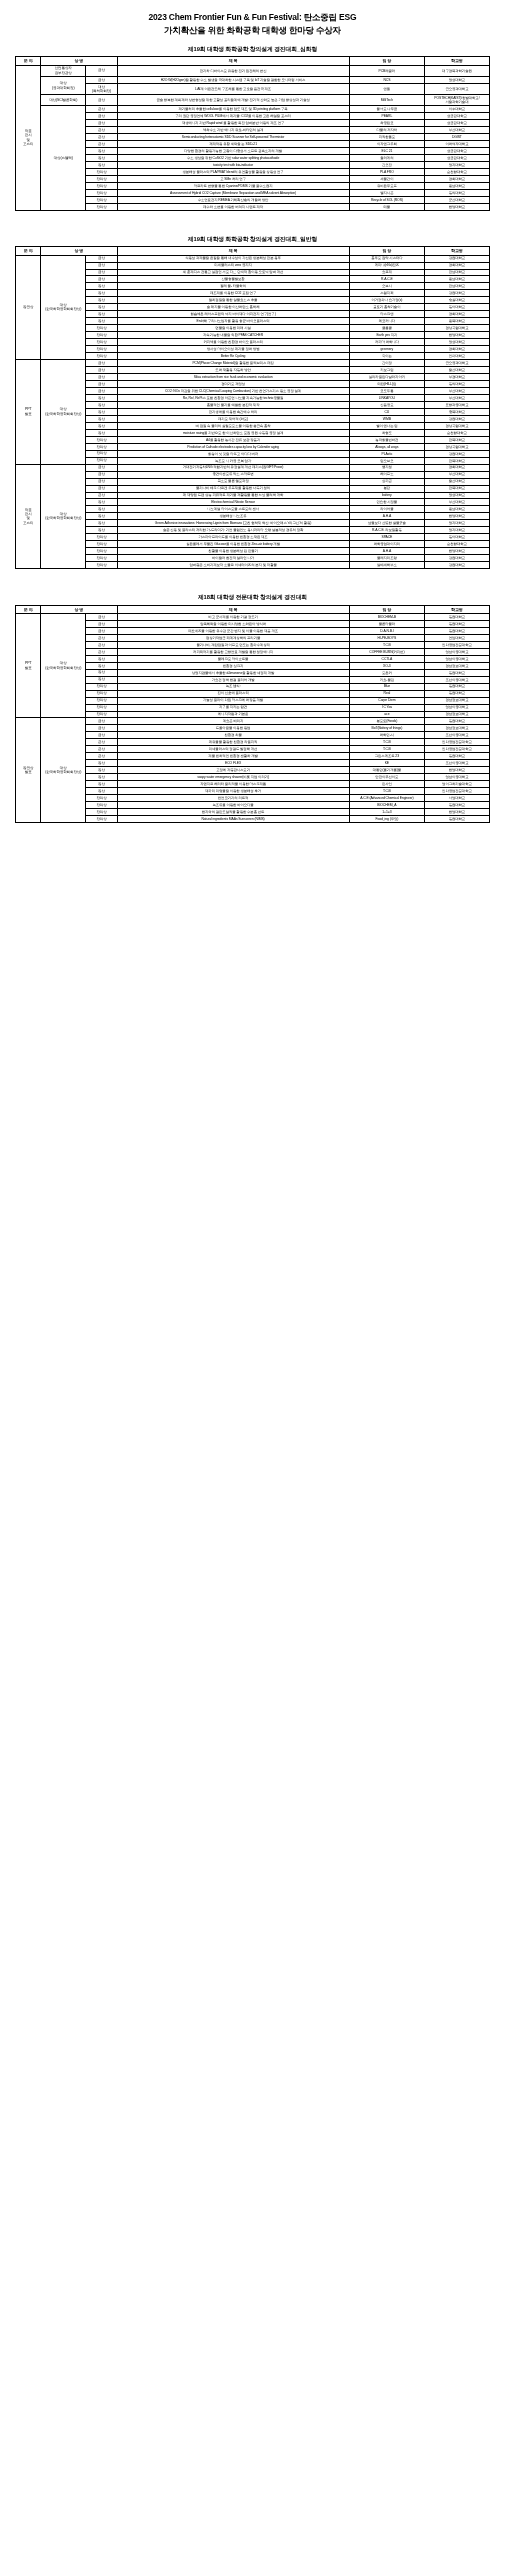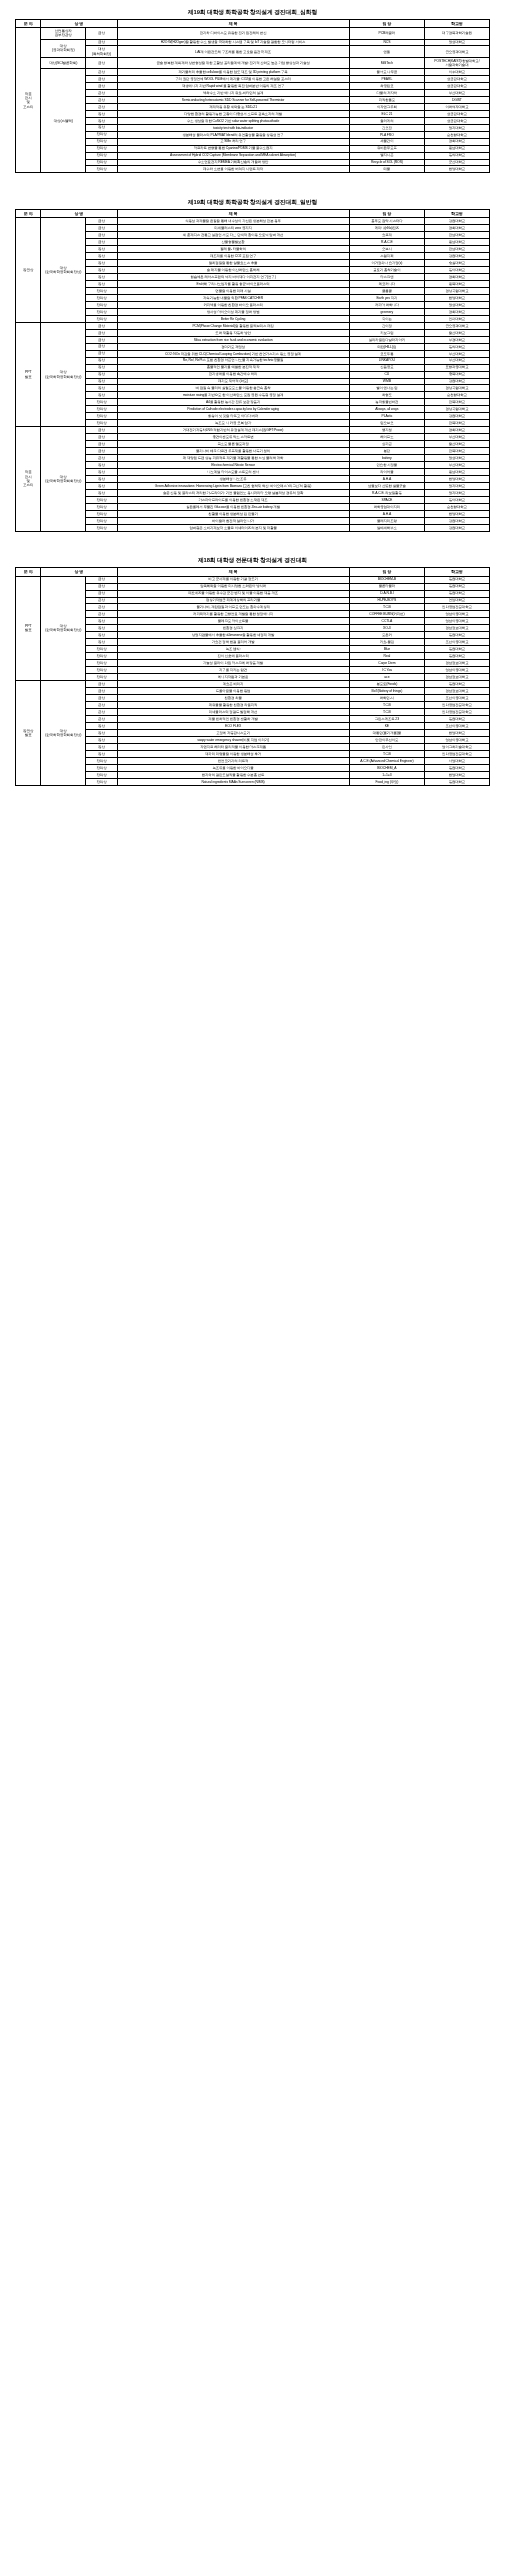--- a/index.html
+++ b/index.html
@@ -70,20 +70,24 @@
   .col-title { width: 49%; }
   .col-team { width: 16%; }
   .col-school { width: 13.6%; }
   .spacer { height: 10px; }
 </style>
 </head>
 <body>
 
 <div class="page">
 
+  <div class="doc-title">
+    <span>2023 Chem Frontier Fun &amp; Fun Festival: 탄소중립 ESG</span>
+    <span class="l2">가치확산을 위한 화학공학 대학생 한마당 수상자</span>
+  </div>
 
   <div id="sections-root">
       <div class="section">
         <div class="section-title">제19회 대학생 화학공학 창의설계 경진대회_심화형</div>
         <table class="awards">
           <colgroup>
             <col class="col-cat">
             <col class="col-group">
             <col class="col-prize">
             <col class="col-title">

